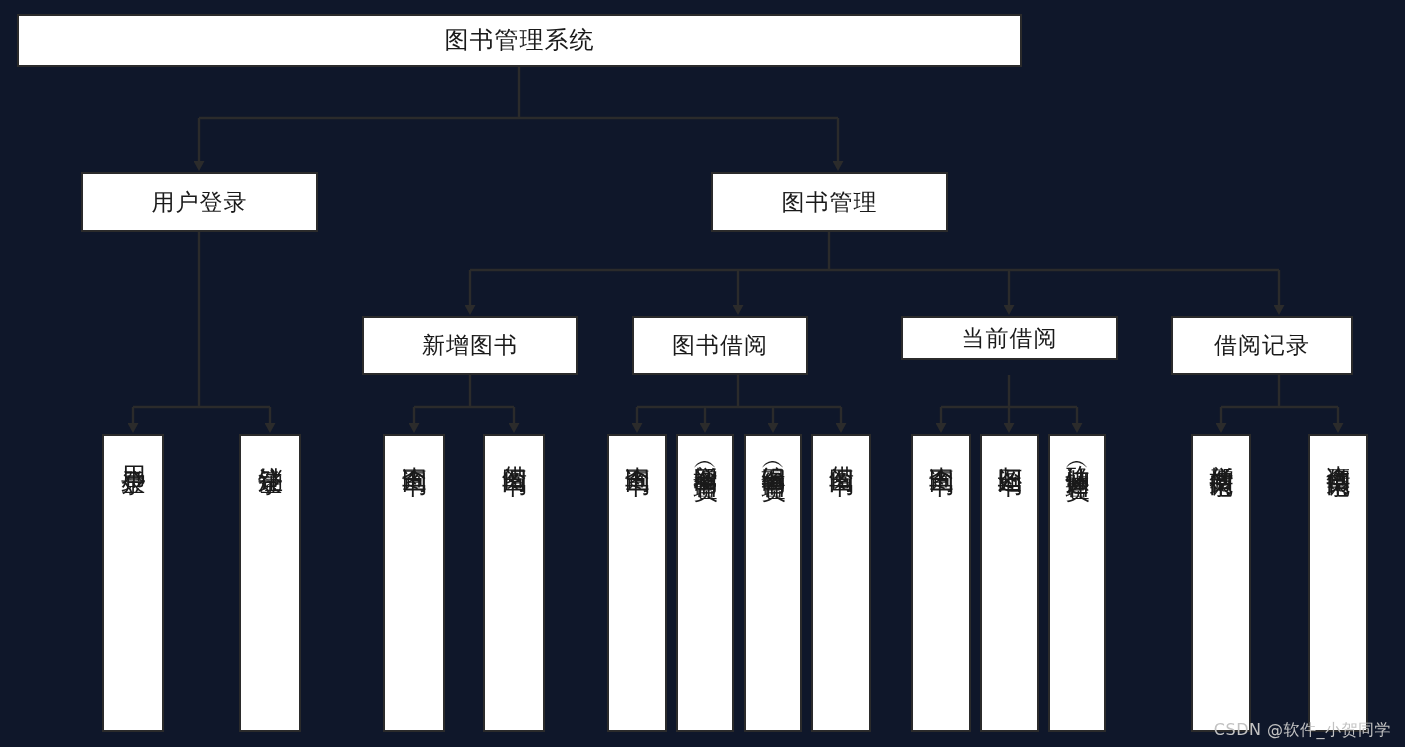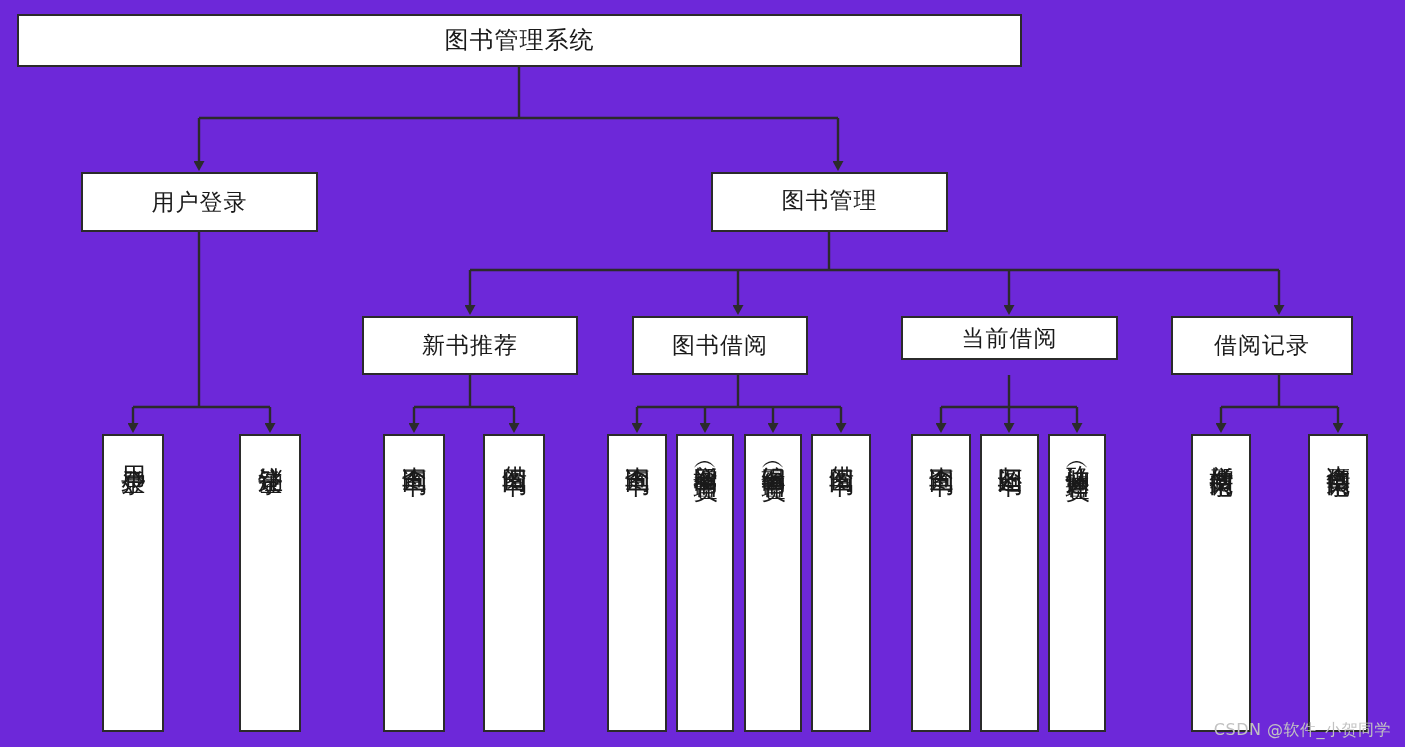--- a/index.html
+++ b/index.html
@@ -5,21 +5,21 @@
 <style>
   html,body{margin:0;padding:0;background:#ffffff;}
   body{
     font-family:"DejaVu Sans","Liberation Sans",sans-serif;
     -webkit-font-smoothing:antialiased;
   }
   #canvas{
     position:relative;
     width:1405px;
     height:747px;
-    background:#6d28d9;
+    background:#0f172a;
     overflow:hidden;
   }
   #wires{
     position:absolute;
     left:0; top:0;
     width:1405px; height:747px;
     pointer-events:none;
   }
   .node{
     position:absolute;
@@ -132,26 +132,26 @@
   </svg>
 
   <div class="node h root" style="left:17px; top:14px; width:1005px; height:53px;">
     <span class="lbl">图书管理系统</span>
   </div>
 
   <div class="node h" style="left:81px; top:172px; width:237px; height:60px;">
     <span class="lbl">用户登录</span>
   </div>
 
-  <div class="node h" style="left:711px; top:172px; width:237px; height:60px;font-family:Liberation Mono, monospace;">
+  <div class="node h" style="left:711px; top:172px; width:237px; height:60px;">
     <span class="lbl">图书管理</span>
   </div>
 
   <div class="node h" style="left:362px; top:316px; width:216px; height:59px;">
-    <span class="lbl">新书推荐</span>
+    <span class="lbl">新增图书</span>
   </div>
 
   <div class="node h" style="left:632px; top:316px; width:176px; height:59px;">
     <span class="lbl">图书借阅</span>
   </div>
 
   <div class="node h" style="left:901px; top:316px; width:217px; height:44px;">
     <span class="lbl">当前借阅</span>
   </div>
 

